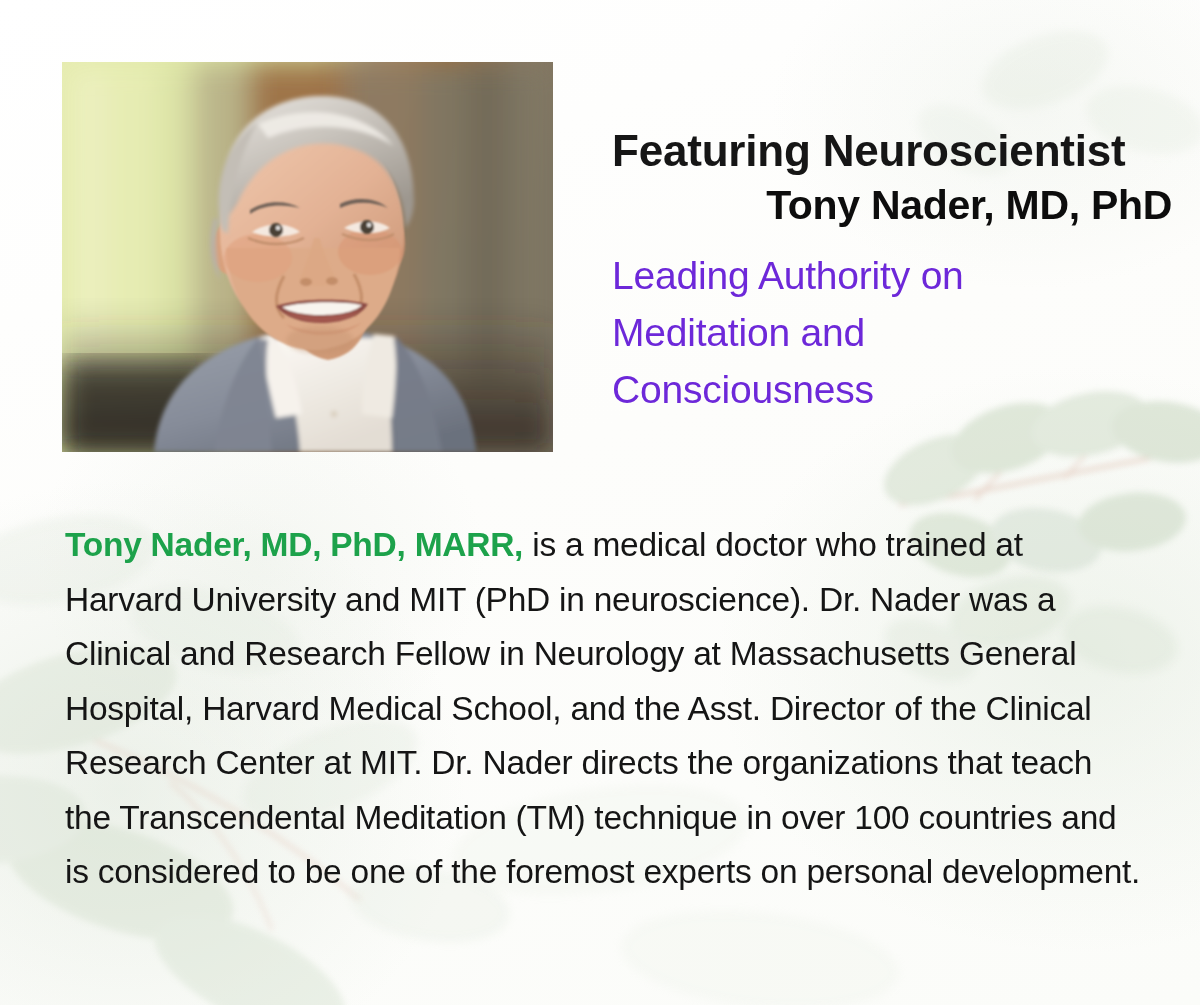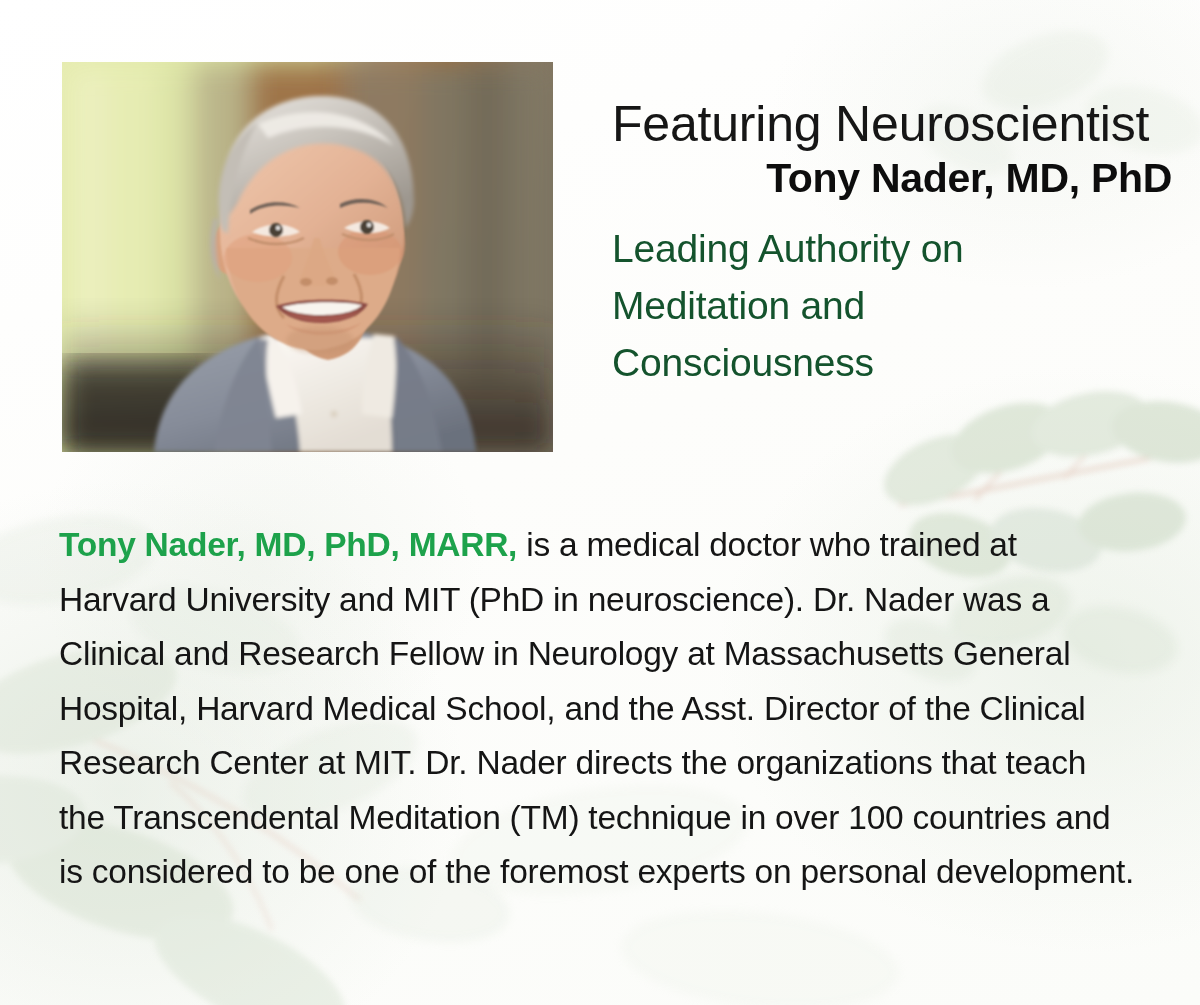--- a/index.html
+++ b/index.html
@@ -63,52 +63,53 @@
   
   .headline-block {
     position:absolute;
     left:612px;
     top:98px;
     width:560px;
     z-index:3;
   }
 
   .h-featuring {
-    font-size:50px;
+    font-size:44px;
     line-height:52px;
-    font-weight:400;
+    font-weight:700;
     color:#161616;
     letter-spacing:-0.2px;
     white-space:nowrap;
+    margin-top:27px;
   }
 
   .h-name {
     font-size:41px;
     line-height:56px;
     font-weight:700;
     color:#0d0d0d;
     letter-spacing:-0.3px;
     white-space:nowrap;
     text-align:right;
   }
 
   .h-sub {
     margin-top:14px;
     font-size:39px;
     line-height:57px;
     font-weight:400;
-    color:#14532d;
+    color:#6d28d9;
     letter-spacing:-0.2px;
     max-width:420px;
   }
 
   
   .bio {
     position:absolute;
-    left:59px;
+    left:65px;
     top:518px;
     width:1078px;
     font-size:33.5px;
     line-height:54.5px;
     font-weight:400;
     color:#151515;
     letter-spacing:-0.25px;
     z-index:3;
   }
 

